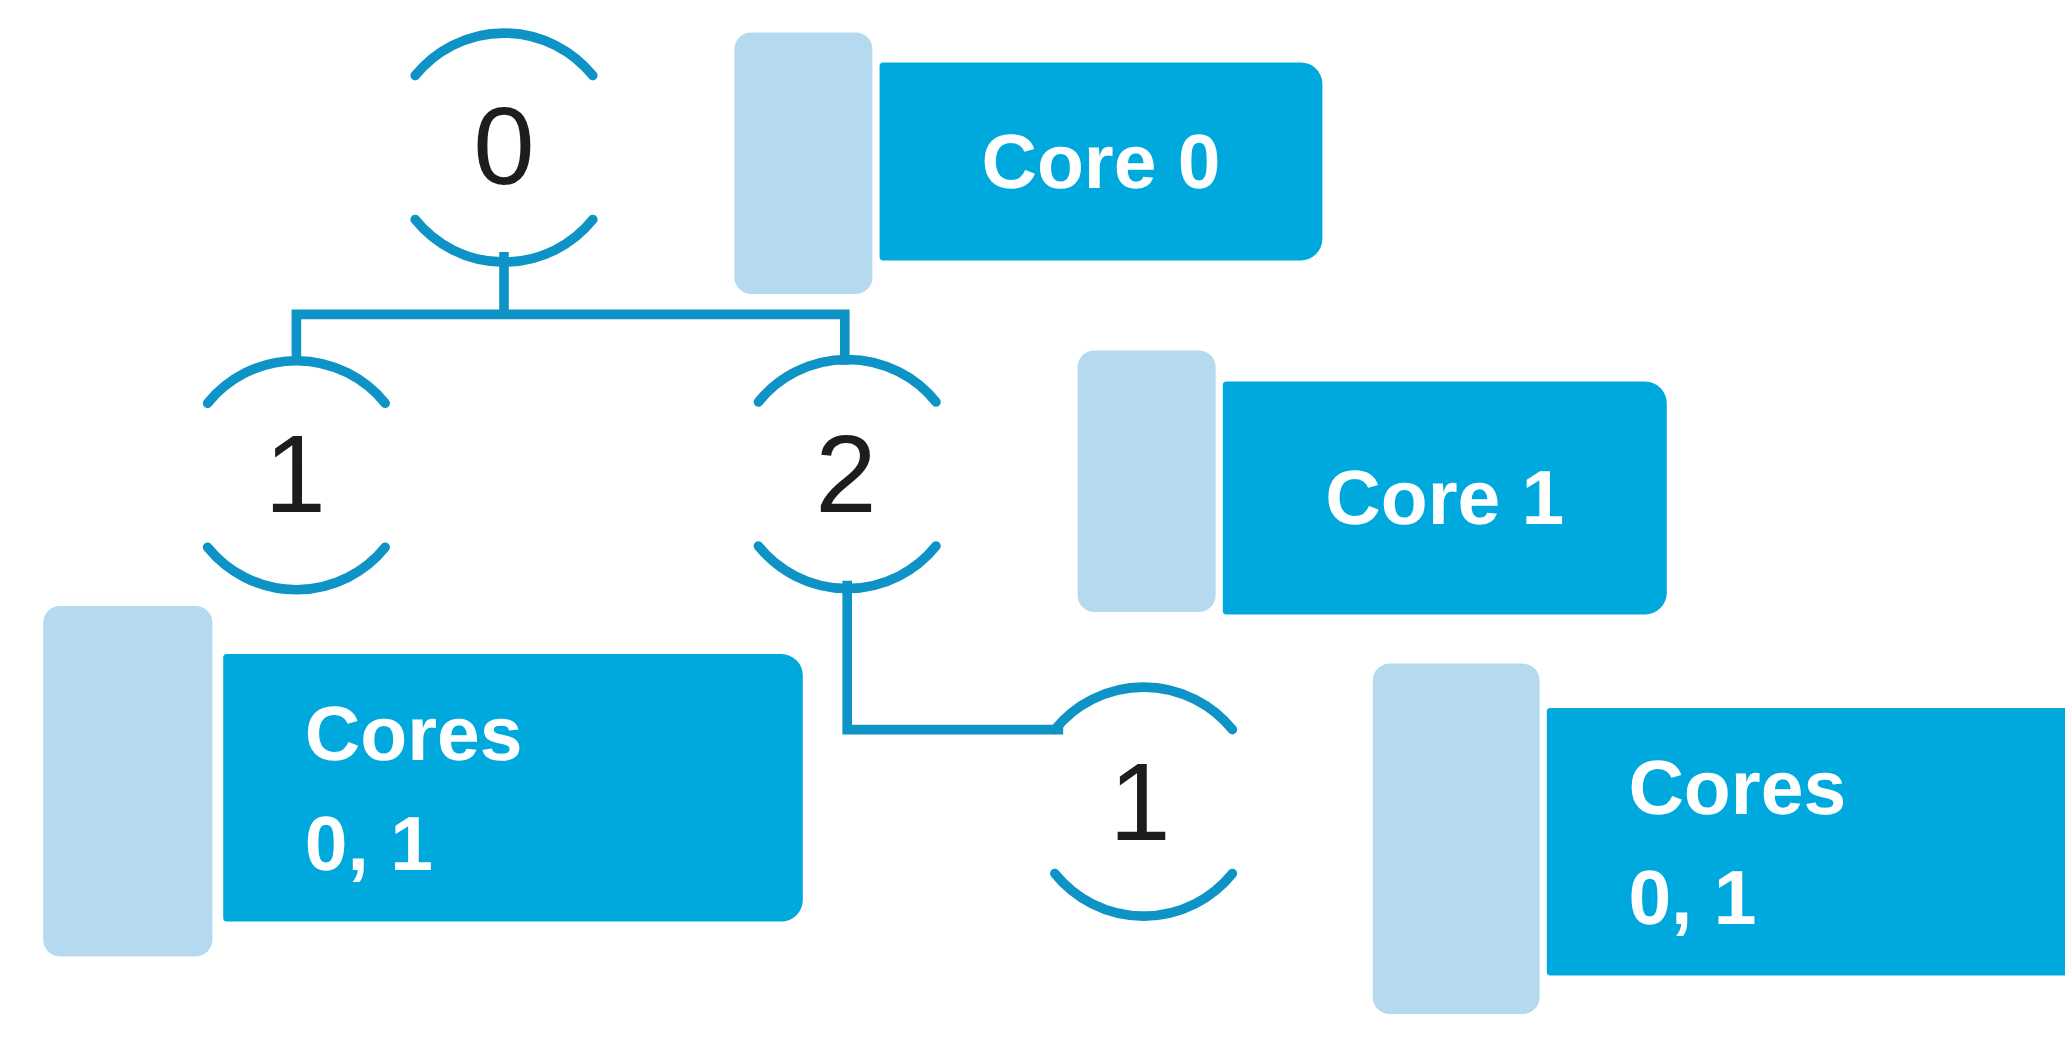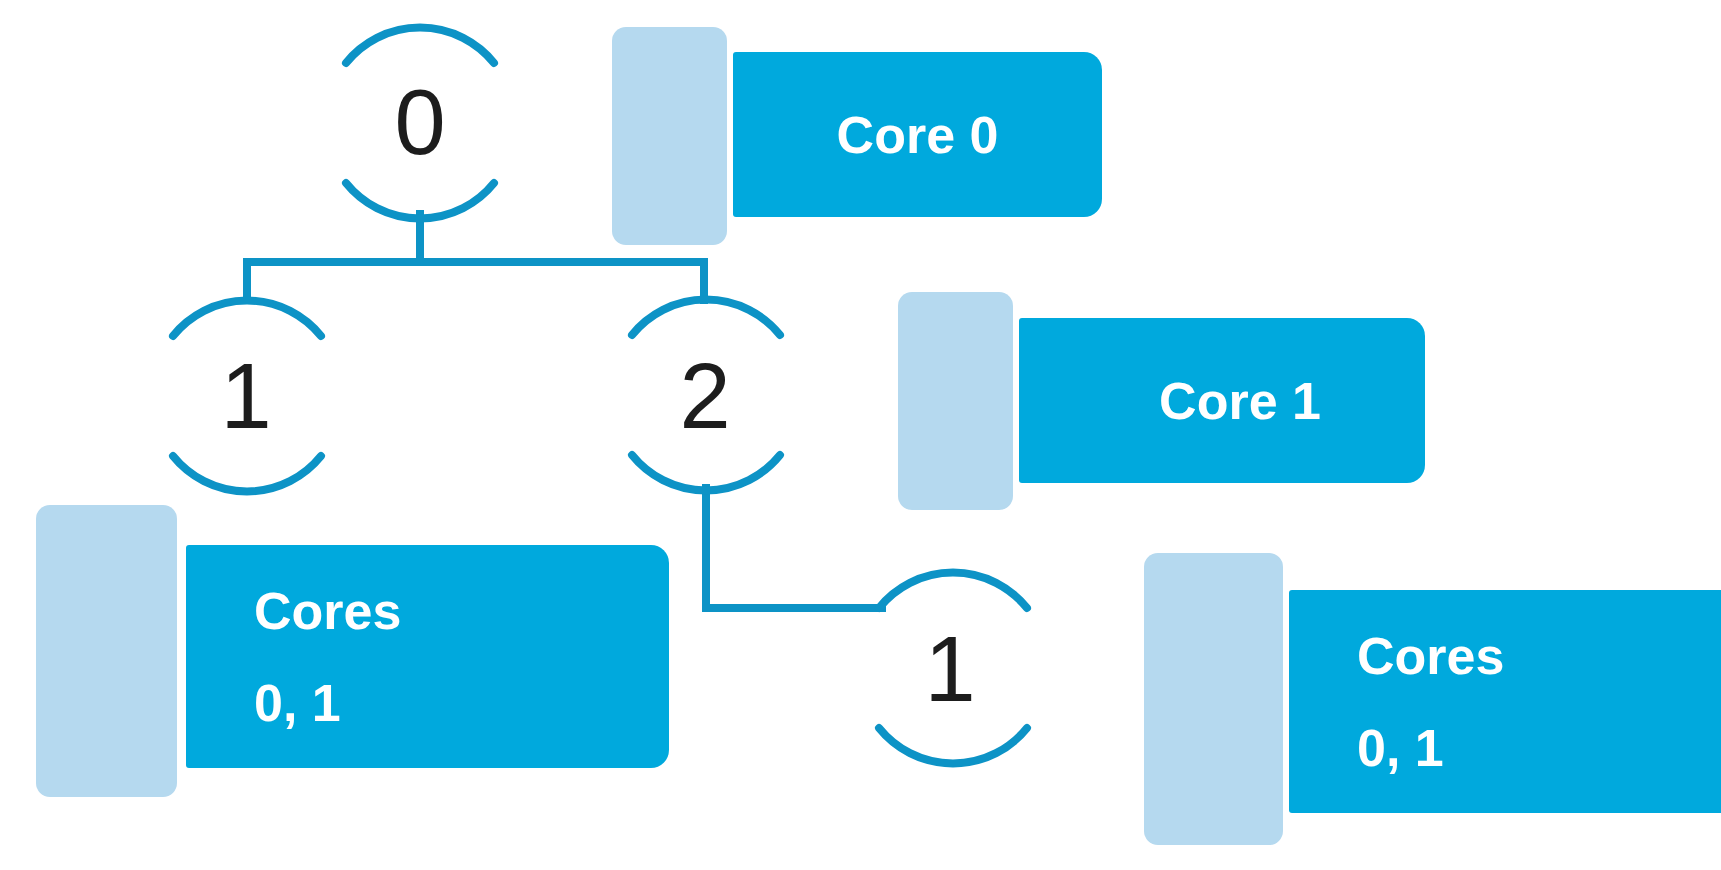--- a/index.html
+++ b/index.html
@@ -39,34 +39,34 @@
     position:absolute;
     background:var(--box-light);
     border-radius:14px;
   }
   .box{
     position:absolute;
     background:var(--box);
     color:var(--label-text);
     border-radius:3px 18px 18px 3px;
     font-weight:700;
-    font-size:52px;
+    font-size:64px;
     display:flex;
     flex-direction:column;
     justify-content:center;
   }
   .box span{line-height:92px;white-space:nowrap;}
   .box.center{align-items:center;}
   .box.left{align-items:flex-start;padding-left:68px;}
   
   .tag-core0{left:612px;top:27px;width:115px;height:218px;}
   .box-core0{left:733px;top:52px;width:369px;height:165px;}
   
   .tag-core1{left:898px;top:292px;width:115px;height:218px;}
-  .box-core1{left:1019px;top:318px;width:370px;height:165px;padding-left:36px;}
+  .box-core1{left:1019px;top:318px;width:370px;height:194px;}
   
   .tag-coresL{left:36px;top:505px;width:141px;height:292px;}
   .box-coresL{left:186px;top:545px;width:415px;height:223px;}
   
   .tag-coresR{left:1144px;top:553px;width:139px;height:292px;}
   .box-coresR{left:1289px;top:590px;width:415px;height:223px;}
   
   .digit-n0{left:420px;top:122px;}
   .digit-n1{left:246px;top:396px;}
   .digit-n2{left:705px;top:396px;}

